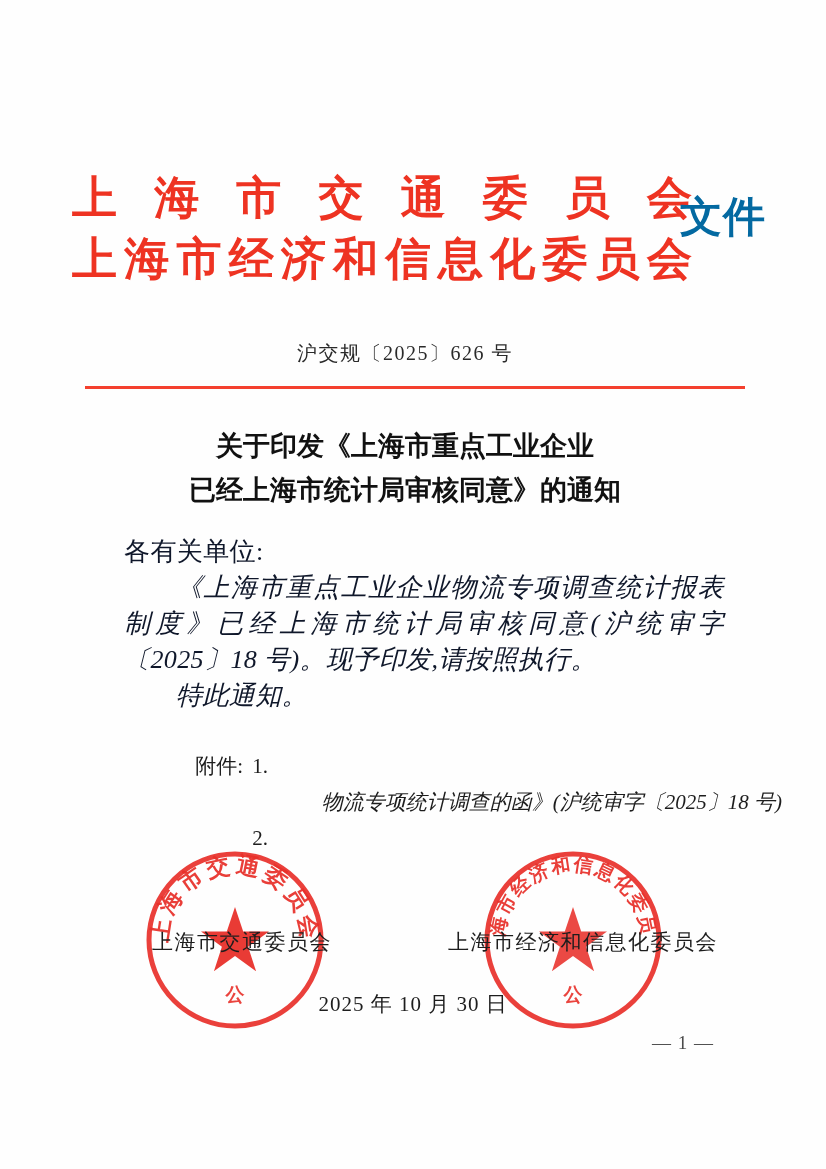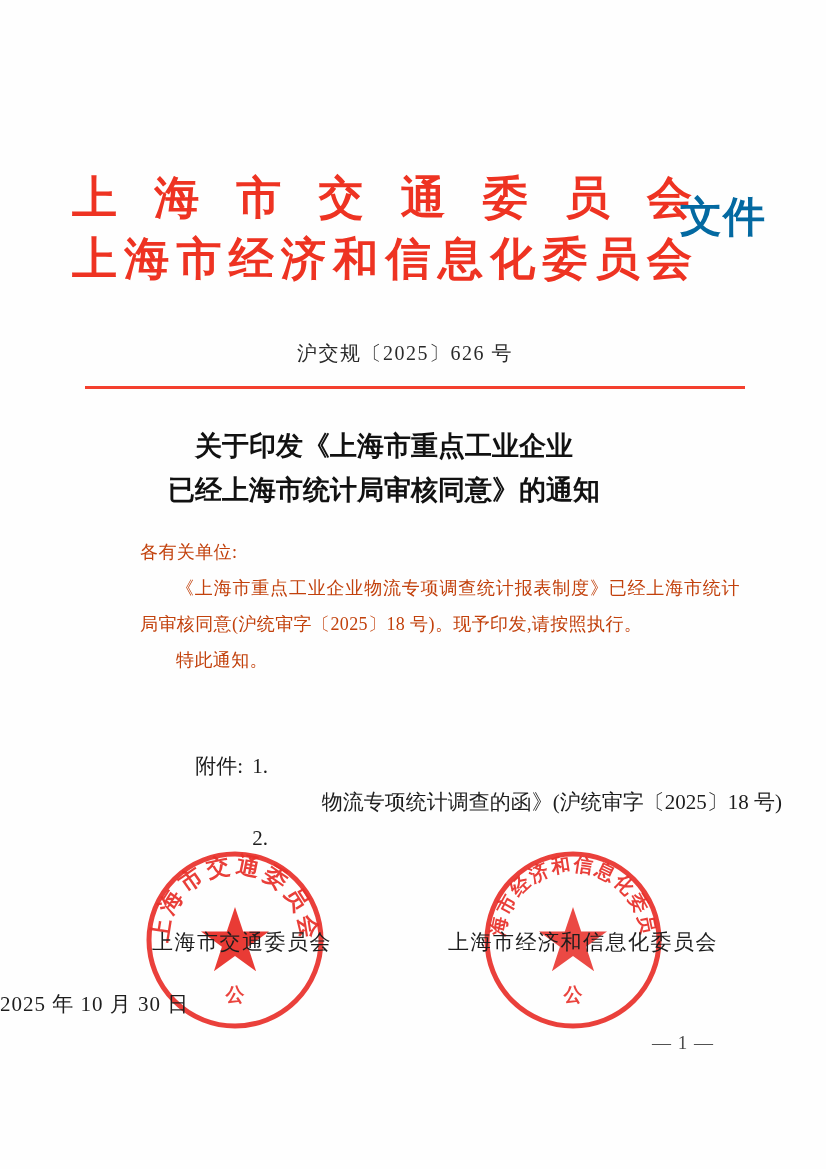--- a/index.html
+++ b/index.html
@@ -89,38 +89,39 @@
   .doc-title {
     position: absolute;
     left: 0;
     top: 424px;
     width: 768px;
     text-align: center;
     font-size: 27px;
     font-weight: bold;
     line-height: 44px;
     color: #111111;
+    padding-left: 21px;
   }
   .doc-title div { white-space: nowrap; }
 
   
   .body-block {
     position: absolute;
-    left: 140px;
+    left: 124px;
     top: 534px;
     width: 600px;
-    font-size: 18px;
+    font-size: 26px;
     line-height: 36px;
-    color: #c2410c;
+    color: #0f172a;
   }
   .body-block p {
     margin: 0;
     letter-spacing: 0.4px;
   }
-  .p-indent { text-indent: 2em; }
+  .p-indent { text-indent: 2em; font-style: italic; }
   .p-justify {
     text-align: justify;
     text-align-last: left;
   }
 
   
   .attachments {
     position: absolute;
     left: 172px;
     top: 748px;
@@ -134,20 +135,21 @@
     display: flex;
     align-items: flex-start;
     white-space: nowrap;
   }
   .att-label { width: 71px; flex: none; }
   .att-num { width: 25px; flex: none; }
   .att-body { flex: none; }
   .att-cont {
     padding-left: 96px;
     white-space: nowrap;
+    font-style: italic;
   }
 
   
   .sign-area {
     position: absolute;
     left: 0;
     top: 845px;
     width: 826px;
     height: 200px;
   }
@@ -170,20 +172,21 @@
     white-space: nowrap;
   }
   .sign-name-1 { left: 152px; }
   .sign-name-2 { left: 448px; }
 
   .sign-date {
     position: absolute;
     left: 0;
     top: 990px;
     width: 826px;
+    text-align: center;
     font-size: 21px;
     letter-spacing: 1px;
     color: #1d1d1d;
     white-space: nowrap;
   }
 
   
   .page-number {
     position: absolute;
     left: 0;

